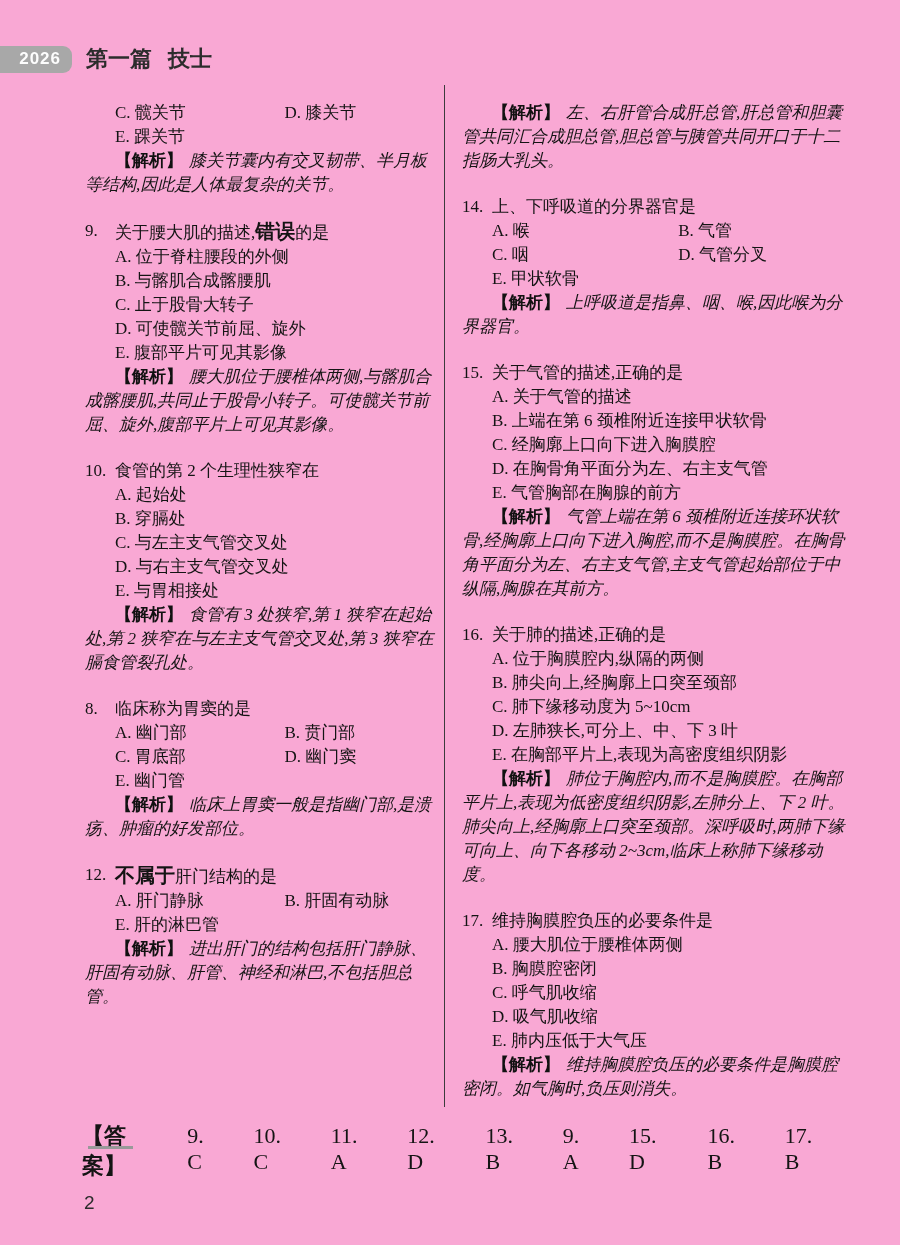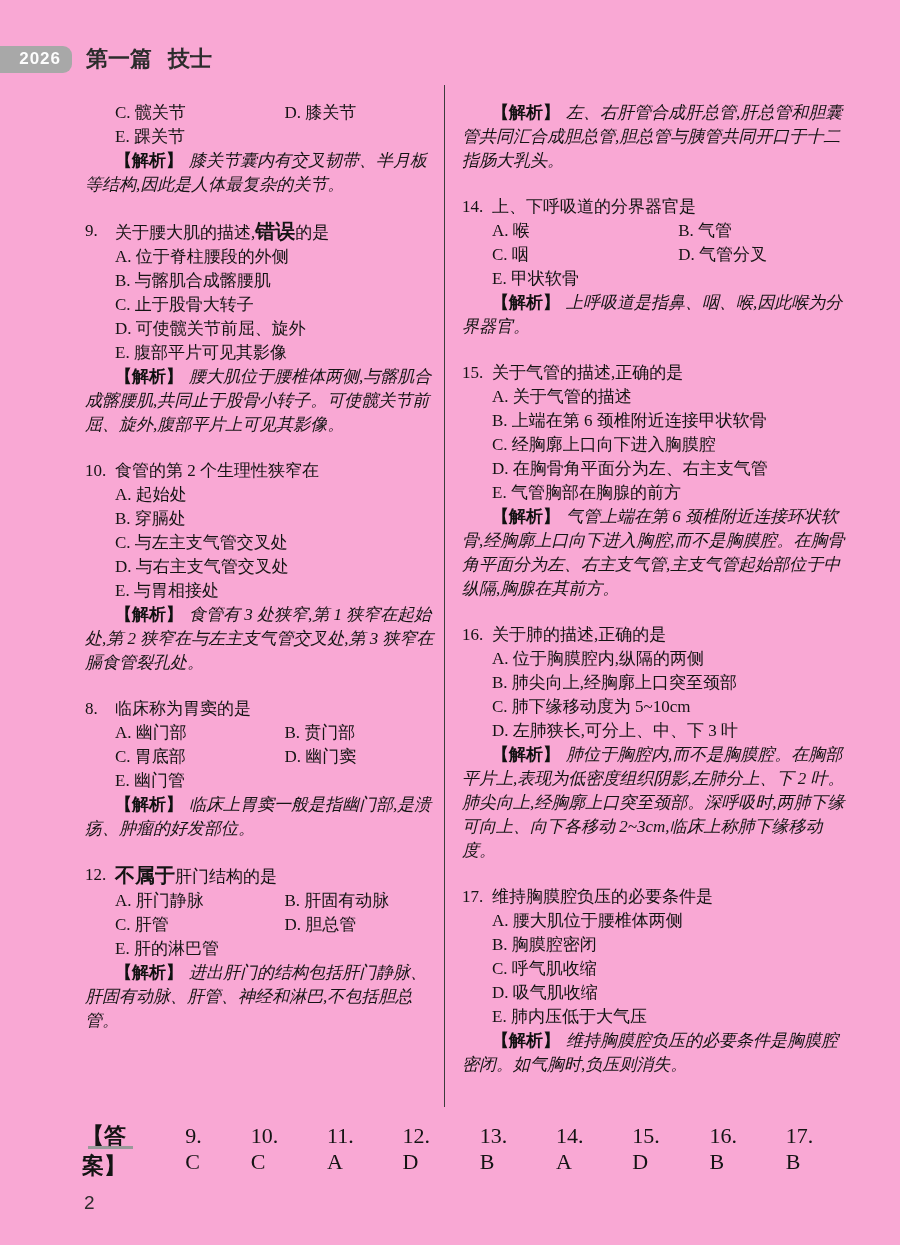--- a/index.html
+++ b/index.html
@@ -145,24 +145,20 @@
       <div class="q">
         <div class="q-stem">
           <span class="q-num">12.</span>
           <span class="q-text"><span></span><b class="stem-bold">不属于</b><span>肝门结构的是</span></span>
         </div>
         <div class="opts">
           <div class="opt-row">
             <span class="opt">A. 肝门静脉</span>
             <span class="opt">B. 肝固有动脉</span>
           </div>
-          <div class="opt-row">
-            <span class="opt">C. 肝管</span>
-            <span class="opt">D. 胆总管</span>
-          </div>
           <span class="opt">E. 肝的淋巴管</span>
         </div>
         <p class="jiexi"><b class="jx-label">【解析】</b><span class="jx-text">进出肝门的结构包括肝门静脉、肝固有动脉、肝管、神经和淋巴,不包括胆总管。</span></p>
       </div>
 
 
     </div>
 
     <div class="col col-right">
 
@@ -207,20 +203,21 @@
       <div class="q">
         <div class="q-stem">
           <span class="q-num">16.</span>
           <span class="q-text">关于肺的描述,正确的是</span>
         </div>
         <div class="opts">
           <span class="opt">A. 位于胸膜腔内,纵隔的两侧</span>
           <span class="opt">B. 肺尖向上,经胸廓上口突至颈部</span>
           <span class="opt">C. 肺下缘移动度为 5~10cm</span>
           <span class="opt">D. 左肺狭长,可分上、中、下 3 叶</span>
+          <span class="opt">E. 在胸部平片上,表现为高密度组织阴影</span>
         </div>
         <p class="jiexi"><b class="jx-label">【解析】</b><span class="jx-text">肺位于胸腔内,而不是胸膜腔。在胸部平片上,表现为低密度组织阴影,左肺分上、下 2 叶。肺尖向上,经胸廓上口突至颈部。深呼吸时,两肺下缘可向上、向下各移动 2~3cm,临床上称肺下缘移动度。</span></p>
       </div>
 
       <div class="q">
         <div class="q-stem">
           <span class="q-num">17.</span>
           <span class="q-text">维持胸膜腔负压的必要条件是</span>
         </div>
         <div class="opts">
@@ -237,21 +234,21 @@
   </div>
 
   <div class="ans-rule"></div>
   <div class="ans-row">
     <span class="ans-label">【答案】</span>
     <span class="ans-item">9. C</span>
     <span class="ans-item">10. C</span>
     <span class="ans-item">11. A</span>
     <span class="ans-item">12. D</span>
     <span class="ans-item">13. B</span>
-    <span class="ans-item">14. A</span>
+    <span class="ans-item">9. A</span>
     <span class="ans-item">15. D</span>
     <span class="ans-item">16. B</span>
     <span class="ans-item">17. B</span>
   </div>
 
   <div class="page-num">2</div>
 
 </div>
 
 </body></html>

